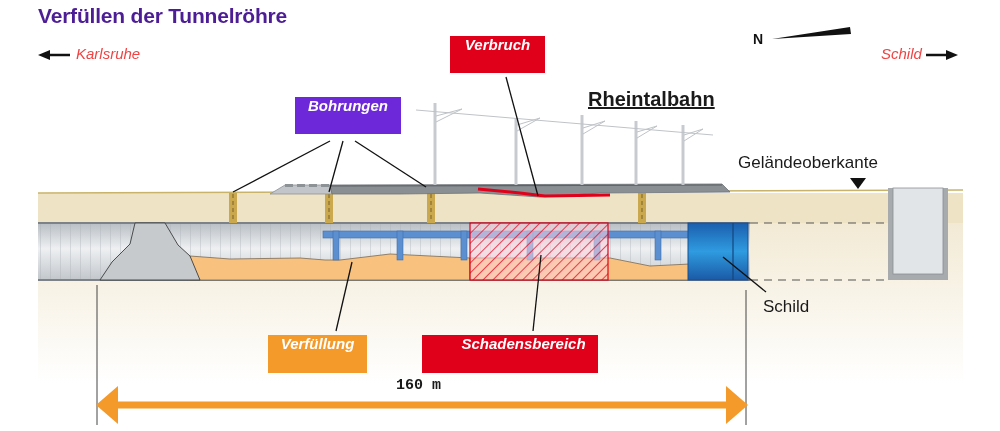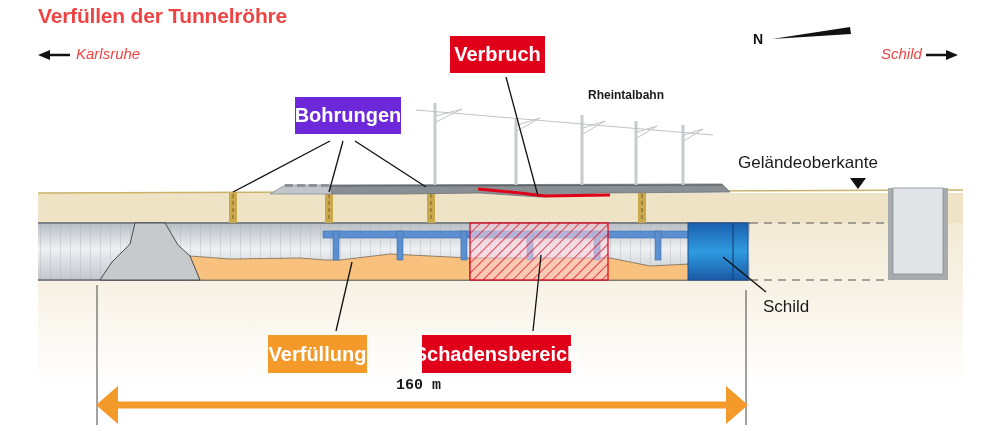--- a/index.html
+++ b/index.html
@@ -1,28 +1,28 @@
 <!DOCTYPE html>
 <html><head>
 <meta charset="utf-8">
 <style>
   html,body{margin:0;padding:0;background:#fff;}
   body{width:1000px;height:431px;position:relative;overflow:hidden;font-family:"Liberation Sans","DejaVu Sans",sans-serif;}
-  .title{position:absolute;left:38px;top:4px;font-size:21px;font-weight:bold;color:#ef4444;letter-spacing:-0.2px;}
+  .title{position:absolute;left:38px;top:4px;font-size:21px;font-weight:bold;color:#4c1d95;letter-spacing:-0.2px;}
   .dir{position:absolute;font-style:italic;font-size:15px;color:#ef4444;}
   .dir-left{left:76px;top:45px;}
   .dir-right{left:881px;top:45px;}
   .north{position:absolute;left:753px;top:31px;font-weight:bold;font-size:14px;color:#111;}
-  .label-box{position:absolute;color:#fff;font-weight:bold;font-size:20px;display:flex;align-items:center;justify-content:center;}
+  .label-box{position:absolute;color:#fff;font-weight:bold;font-size:15px;display:flex;align-items:flex-start;justify-content:center;font-style:italic;}
   .lbl-verbruch{left:450px;top:36px;width:95px;height:37px;background:#e1001a;}
   .lbl-bohrungen{left:295px;top:97px;width:106px;height:37px;background:#6d28d9;}
   .lbl-verfuellung{left:268px;top:335px;width:99px;height:38px;background:#f39a2b;}
-  .lbl-schaden{left:422px;top:335px;width:149px;height:38px;background:#e1001a;}
+  .lbl-schaden{left:422px;top:335px;width:149px;height:38px;background:#e1001a;padding-left:27px;}
   .plain{position:absolute;color:#1a1a1a;font-size:17px;}
-  .rheintal{left:588px;top:88px;font-weight:bold;font-size:12px;}
+  .rheintal{left:588px;top:88px;font-weight:bold;font-size:20px;text-decoration:underline;}
   .gelaende{left:738px;top:153px;}
   .schild{left:763px;top:297px;}
   .dist{position:absolute;left:396px;top:377px;font-weight:bold;font-size:15px;color:#1a1a1a;font-family:Liberation Mono, monospace;}
   svg{position:absolute;left:0;top:0;}
 </style>
 </head>
 <body>
 
 <div class="title">Verfüllen der Tunnelröhre</div>
 

